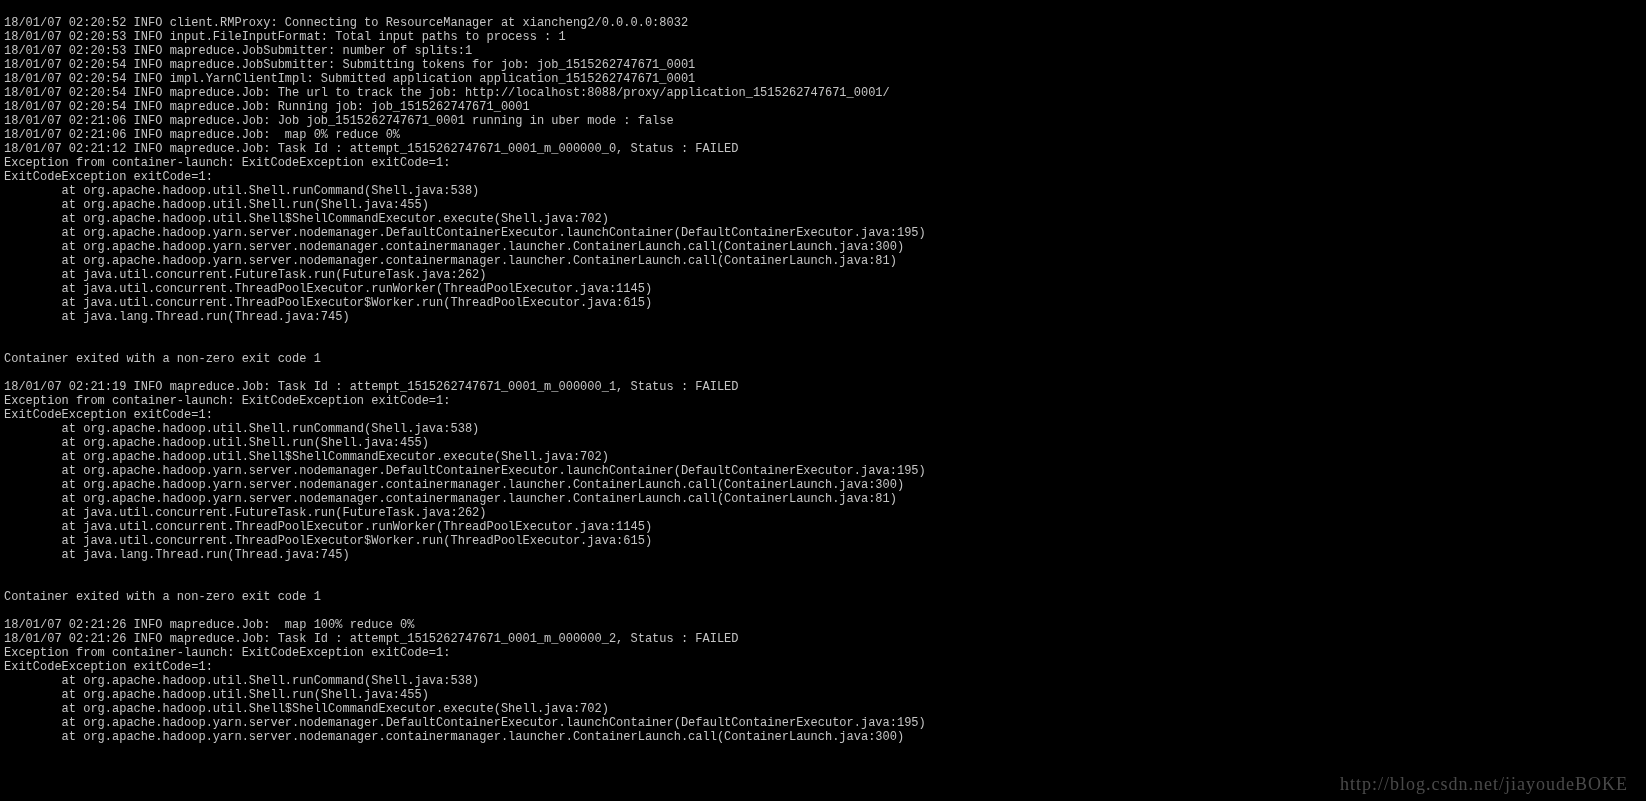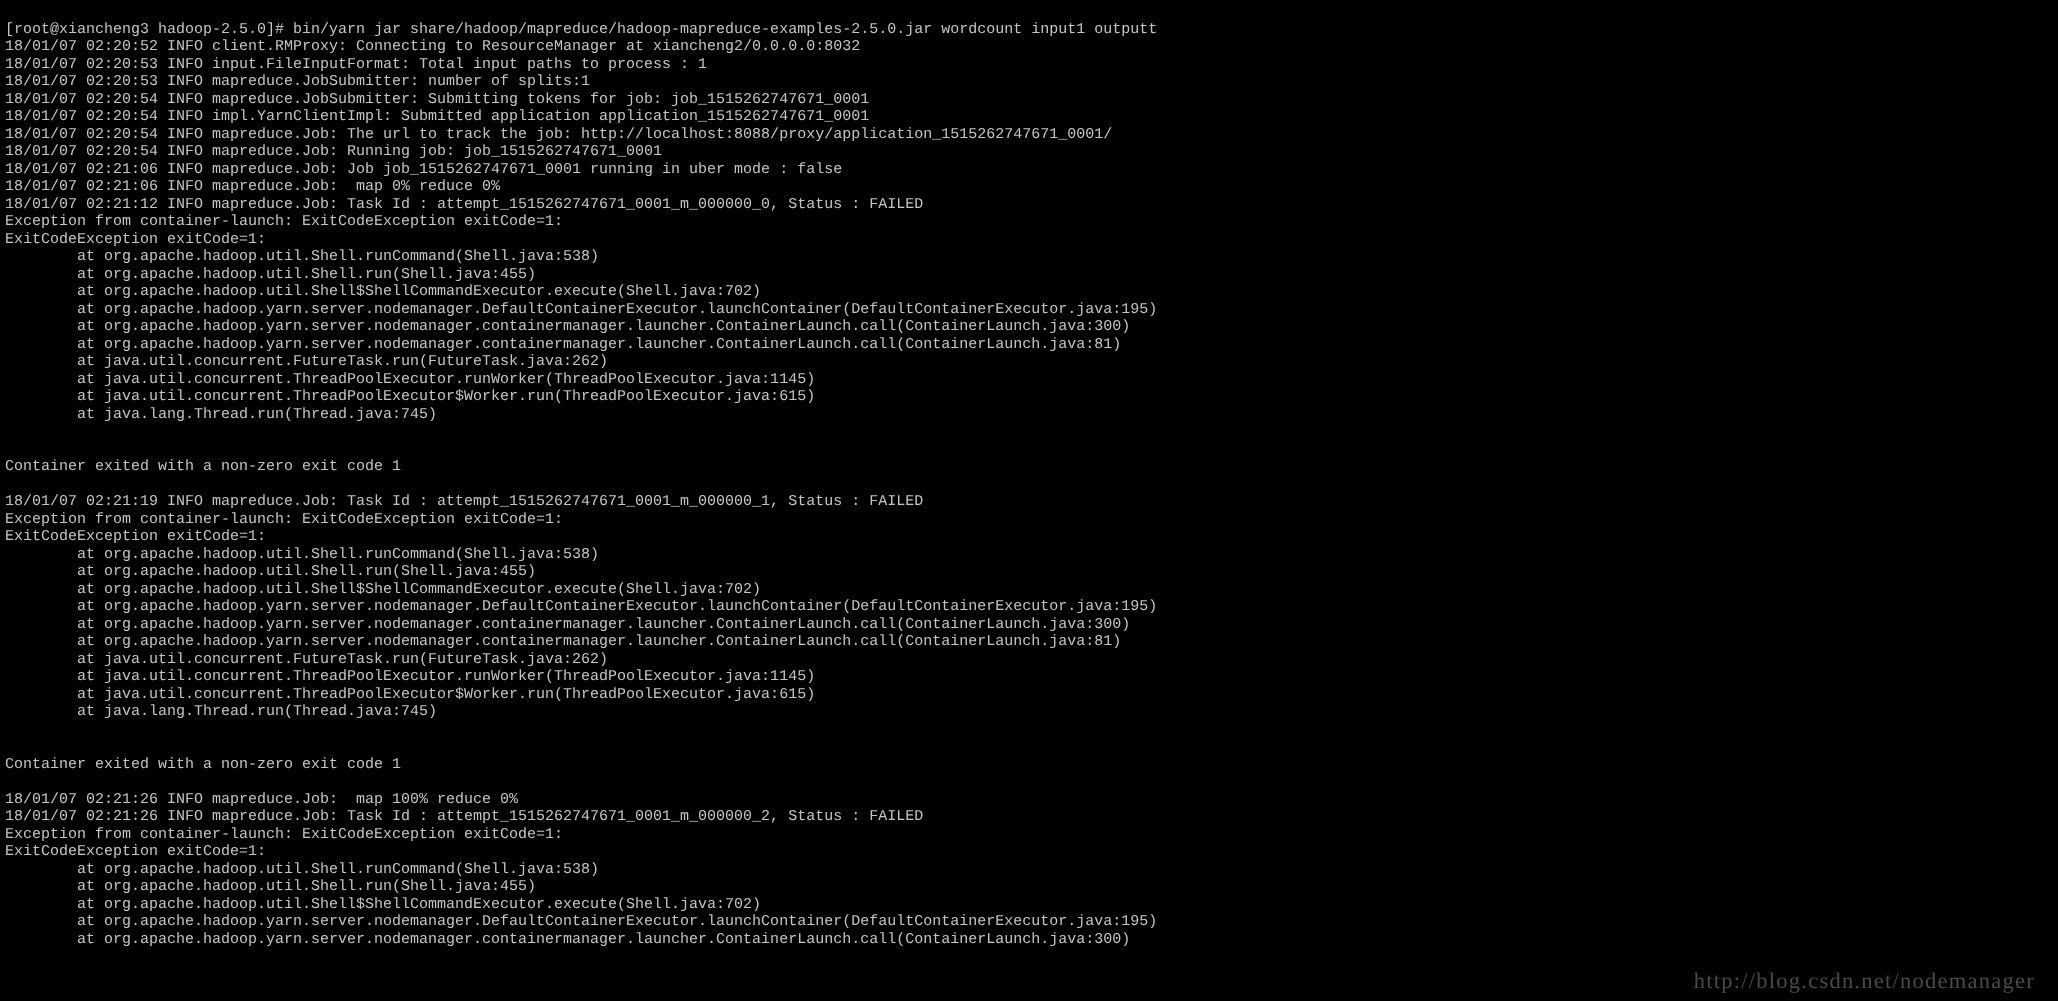--- a/index.html
+++ b/index.html
@@ -26,21 +26,20 @@
     color: #4a4a4a;
     font-family: "Times New Roman", serif;
     font-size: 18px;
     letter-spacing: 1px;
   }
 </style>
 </head>
 <body>
 
 <div class="terminal">
-<span>[root@xiancheng3 hadoop-2.5.0]# bin/yarn jar share/hadoop/mapreduce/hadoop-mapreduce-examples-2.5.0.jar wordcount input1 outputt</span>
 <div id="log-lines">18/01/07 02:20:52 INFO client.RMProxy: Connecting to ResourceManager at xiancheng2/0.0.0.0:8032
 18/01/07 02:20:53 INFO input.FileInputFormat: Total input paths to process : 1
 18/01/07 02:20:53 INFO mapreduce.JobSubmitter: number of splits:1
 18/01/07 02:20:54 INFO mapreduce.JobSubmitter: Submitting tokens for job: job_1515262747671_0001
 18/01/07 02:20:54 INFO impl.YarnClientImpl: Submitted application application_1515262747671_0001
 18/01/07 02:20:54 INFO mapreduce.Job: The url to track the job: http://localhost:8088/proxy/application_1515262747671_0001/
 18/01/07 02:20:54 INFO mapreduce.Job: Running job: job_1515262747671_0001
 18/01/07 02:21:06 INFO mapreduce.Job: Job job_1515262747671_0001 running in uber mode : false
 18/01/07 02:21:06 INFO mapreduce.Job:  map 0% reduce 0%
 18/01/07 02:21:12 INFO mapreduce.Job: Task Id : attempt_1515262747671_0001_m_000000_0, Status : FAILED
@@ -81,13 +80,13 @@
 18/01/07 02:21:26 INFO mapreduce.Job: Task Id : attempt_1515262747671_0001_m_000000_2, Status : FAILED
 Exception from container-launch: ExitCodeException exitCode=1:
 ExitCodeException exitCode=1:
         at org.apache.hadoop.util.Shell.runCommand(Shell.java:538)
         at org.apache.hadoop.util.Shell.run(Shell.java:455)
         at org.apache.hadoop.util.Shell$ShellCommandExecutor.execute(Shell.java:702)
         at org.apache.hadoop.yarn.server.nodemanager.DefaultContainerExecutor.launchContainer(DefaultContainerExecutor.java:195)
         at org.apache.hadoop.yarn.server.nodemanager.containermanager.launcher.ContainerLaunch.call(ContainerLaunch.java:300)</div>
 </div>
 
-<div class="watermark">http://blog.csdn.net/nodemanager</div>
+<div class="watermark">http://blog.csdn.net/jiayoudeBOKE</div>
 
 </body></html>

